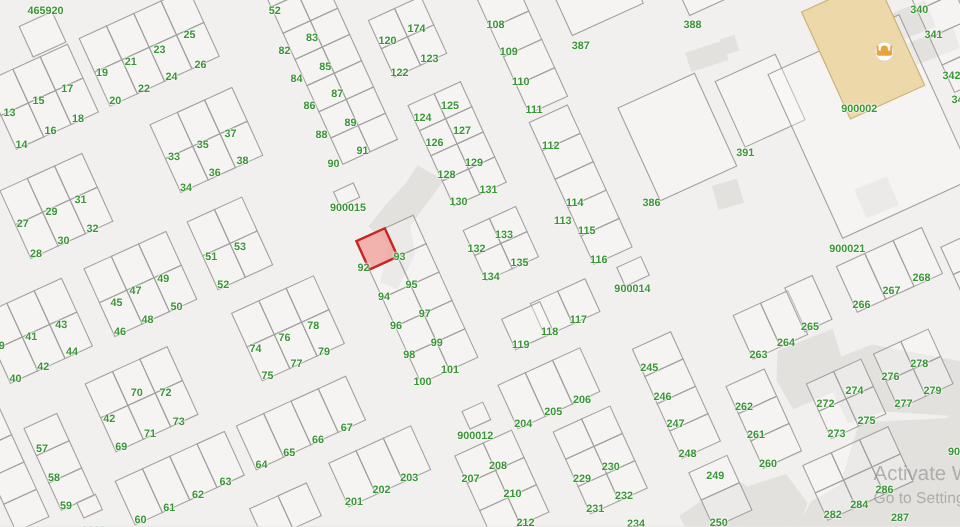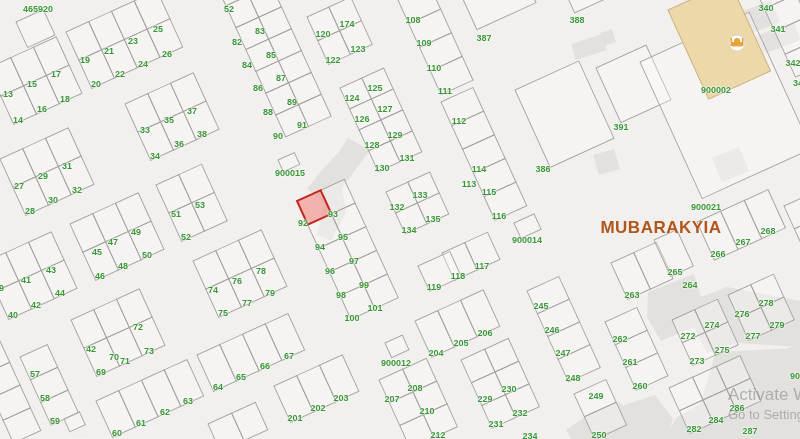--- a/index.html
+++ b/index.html
@@ -391,21 +391,21 @@
       <div class="plabel" style="left: 55px; top: 421px;">59</div>
       <div class="plabel" style="left: 117px; top: 433px;">60</div>
       <div class="plabel" style="left: 141px; top: 423px;">61</div>
       <div class="plabel" style="left: 165px; top: 412px;">62</div>
       <div class="plabel" style="left: 188px; top: 401px;">63</div>
       <div class="plabel" style="left: 218px; top: 387px;">64</div>
       <div class="plabel" style="left: 241px; top: 377px;">65</div>
       <div class="plabel" style="left: 265px; top: 366px;">66</div>
       <div class="plabel" style="left: 289px; top: 356px;">67</div>
       <div class="plabel" style="left: 91px; top: 349px;">42</div>
-      <div class="plabel" style="left: 114px; top: 357px;">70</div>
+      <div class="plabel" style="left: 114px; top: 327px;">70</div>
       <div class="plabel" style="left: 138px; top: 327px;">72</div>
       <div class="plabel" style="left: 101px; top: 372px;">69</div>
       <div class="plabel" style="left: 125px; top: 361px;">71</div>
       <div class="plabel" style="left: 149px; top: 351px;">73</div>
       <div class="plabel" style="left: 213px; top: 290px;">74</div>
       <div class="plabel" style="left: 237px; top: 281px;">76</div>
       <div class="plabel" style="left: 261px; top: 271px;">78</div>
       <div class="plabel" style="left: 223px; top: 313px;">75</div>
       <div class="plabel" style="left: 247px; top: 303px;">77</div>
       <div class="plabel" style="left: 270px; top: 293px;">79</div>
@@ -490,21 +490,21 @@
       <div class="plabel" style="left: 541px; top: 306px;">245</div>
       <div class="plabel" style="left: 552px; top: 330px;">246</div>
       <div class="plabel" style="left: 563px; top: 353px; text-align: center;">247</div>
       <div class="plabel" style="left: 573px; top: 378px;">248</div>
       <div class="plabel" style="left: 590px; top: 396px; padding-left: 12px;">249</div>
       <div class="plabel" style="left: 599px; top: 435px;">250</div>
       <div class="plabel" style="left: 640px; top: 386px;">260</div>
       <div class="plabel" style="left: 630px; top: 362px;">261</div>
       <div class="plabel" style="left: 620px; top: 339px;">262</div>
       <div class="plabel" style="left: 632px; top: 295px;">263</div>
-      <div class="plabel" style="left: 655px; top: 285px; margin-left: 35px;">264</div>
+      <div class="plabel" style="left: 655px; top: 285px;">264</div>
       <div class="plabel" style="left: 675px; top: 272px;">265</div>
       <div class="plabel" style="left: 718px; top: 254px;">266</div>
       <div class="plabel" style="left: 743px; top: 242px;">267</div>
       <div class="plabel" style="left: 768px; top: 231px;">268</div>
       <div class="plabel" style="left: 688px; top: 336px;">272</div>
       <div class="plabel" style="left: 712px; top: 325px;">274</div>
       <div class="plabel" style="left: 697px; top: 361px;">273</div>
       <div class="plabel" style="left: 722px; top: 350px;">275</div>
       <div class="plabel" style="left: 742px; top: 314px;">276</div>
       <div class="plabel" style="left: 753px; top: 336px;">277</div>
@@ -512,20 +512,19 @@
       <div class="plabel" style="left: 777px; top: 325px;">279</div>
       <div class="plabel" style="left: 694px; top: 429px;">282</div>
       <div class="plabel" style="left: 716px; top: 420px;">284</div>
       <div class="plabel" style="left: 737px; top: 408px;">286</div>
       <div class="plabel" style="left: 750px; top: 431px;">287</div>
       <div class="plabel" style="left: 800px; top: 376px;">9000</div>
       <div class="plabel" style="left: 78px; top: 442px;">9000</div>
     </div>
 
   <div class="district-title" style="color: rgb(178, 87, 28);">
-    <div>MUBARAKYIA</div>
   </div>
 
   <div class="watermark">
     <div class="w1">Activate W</div>
     <div class="w2">Go to Settings</div>
   </div>
 </div>
 
 </body></html>

